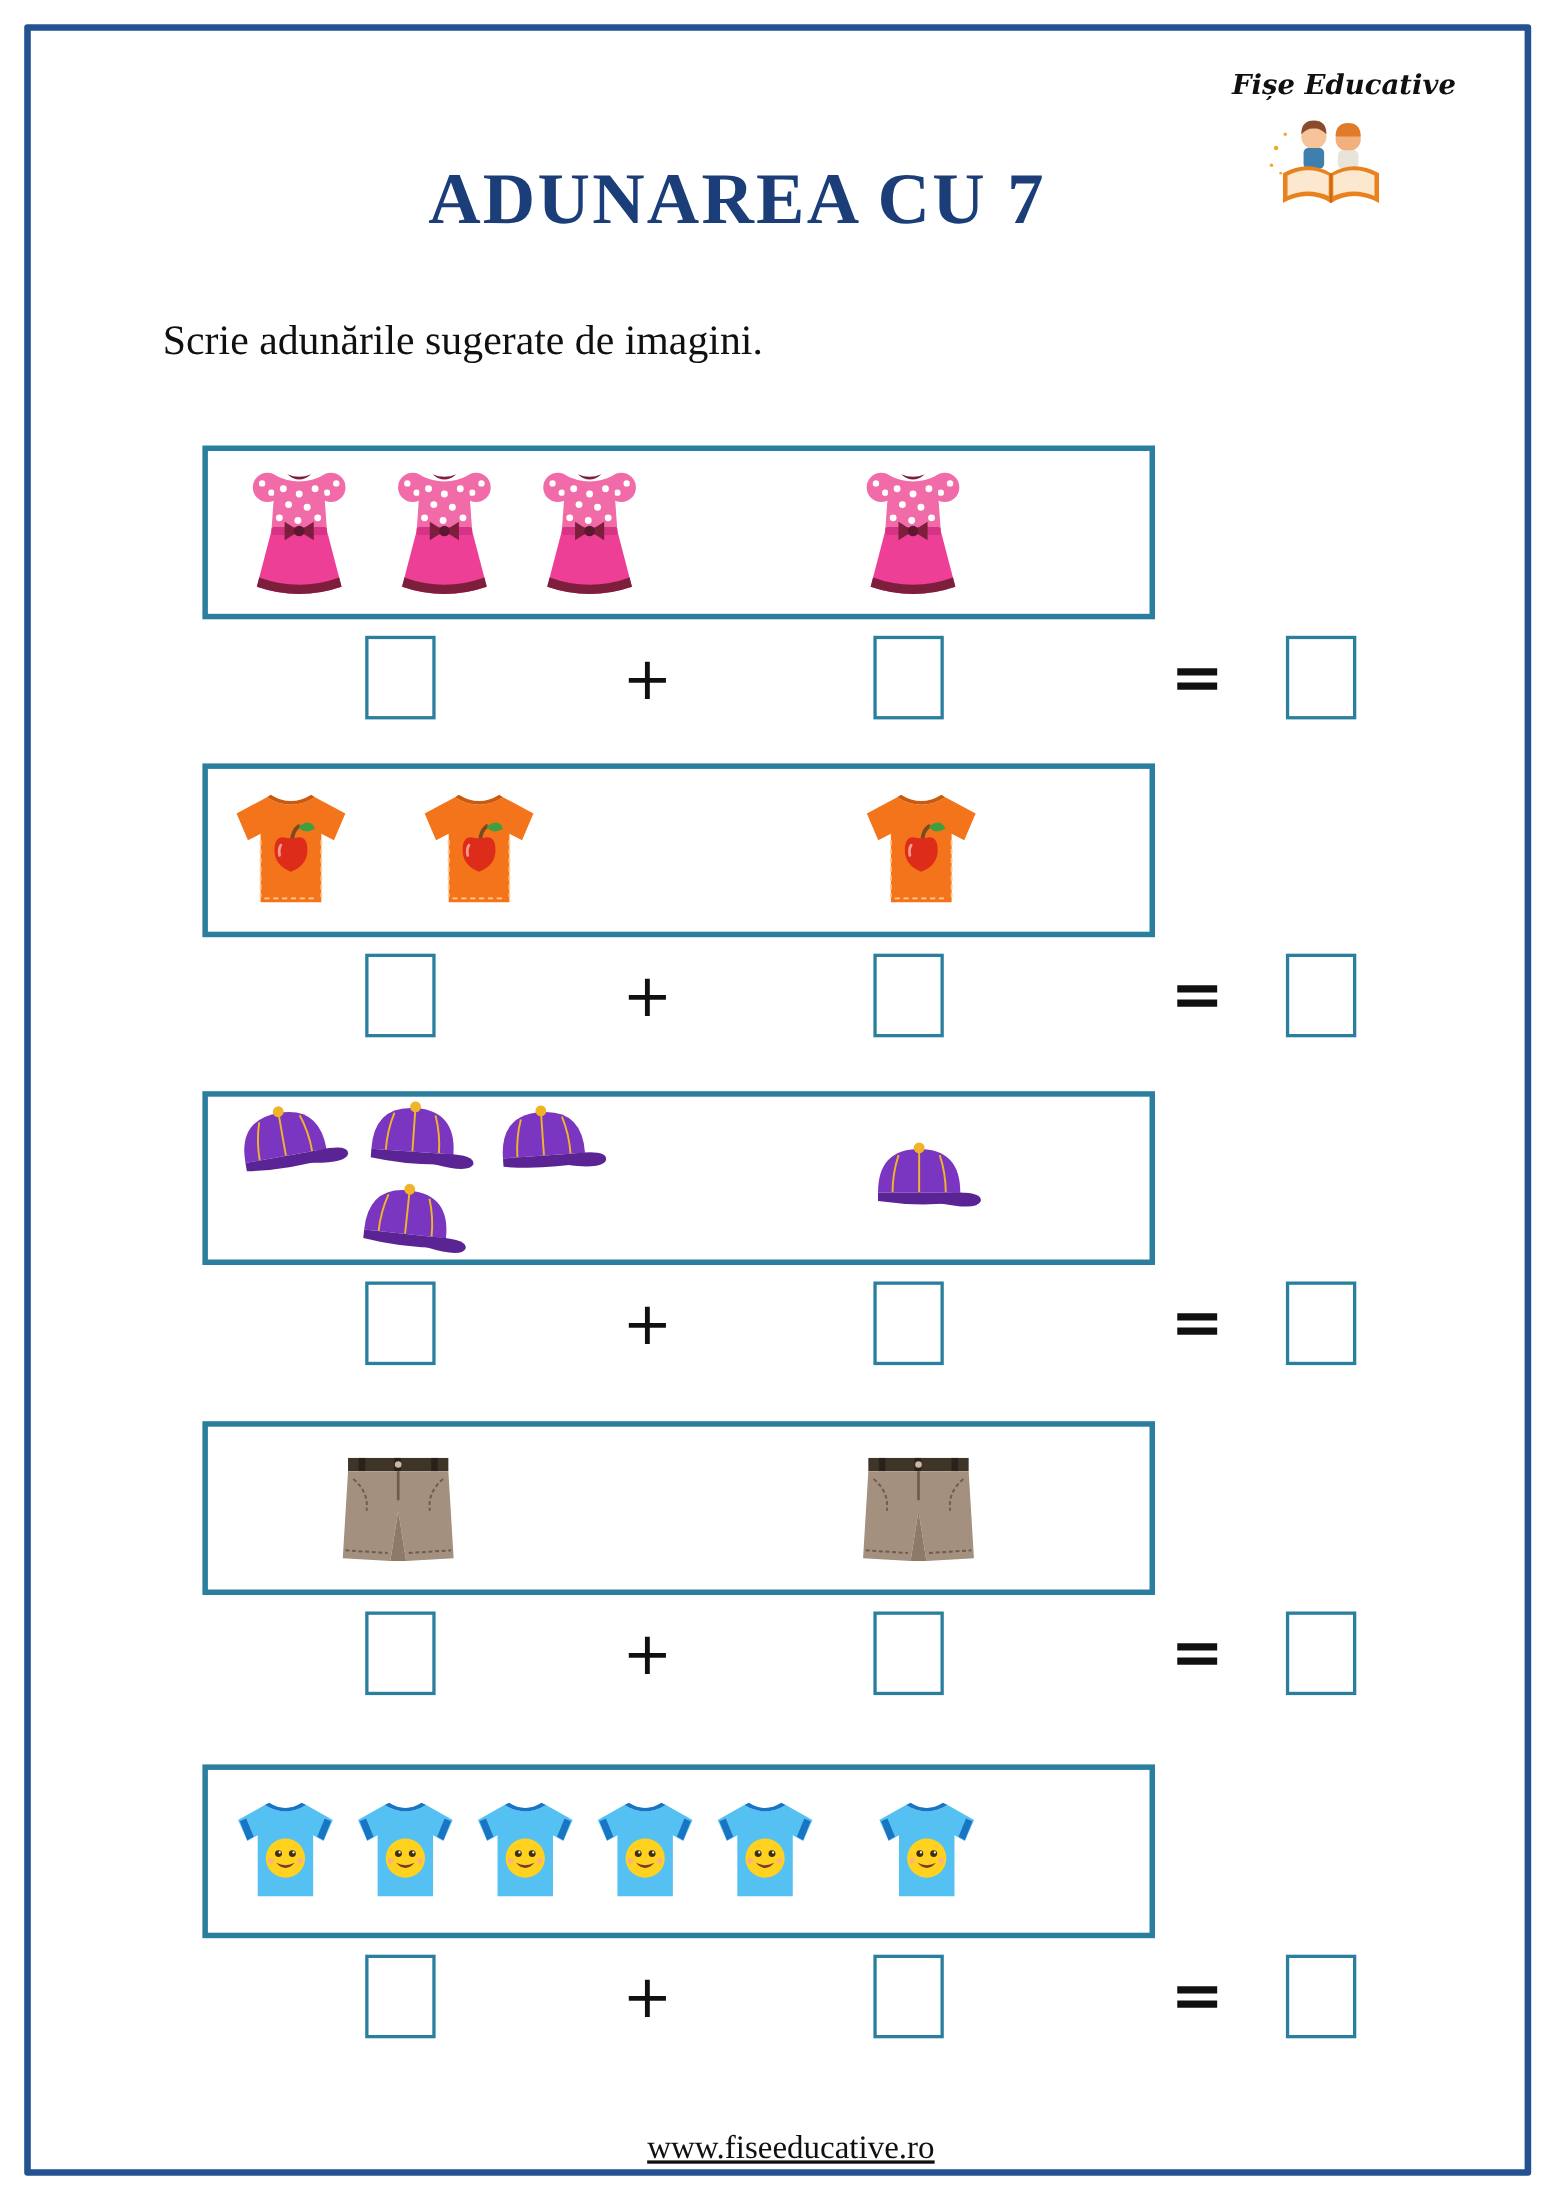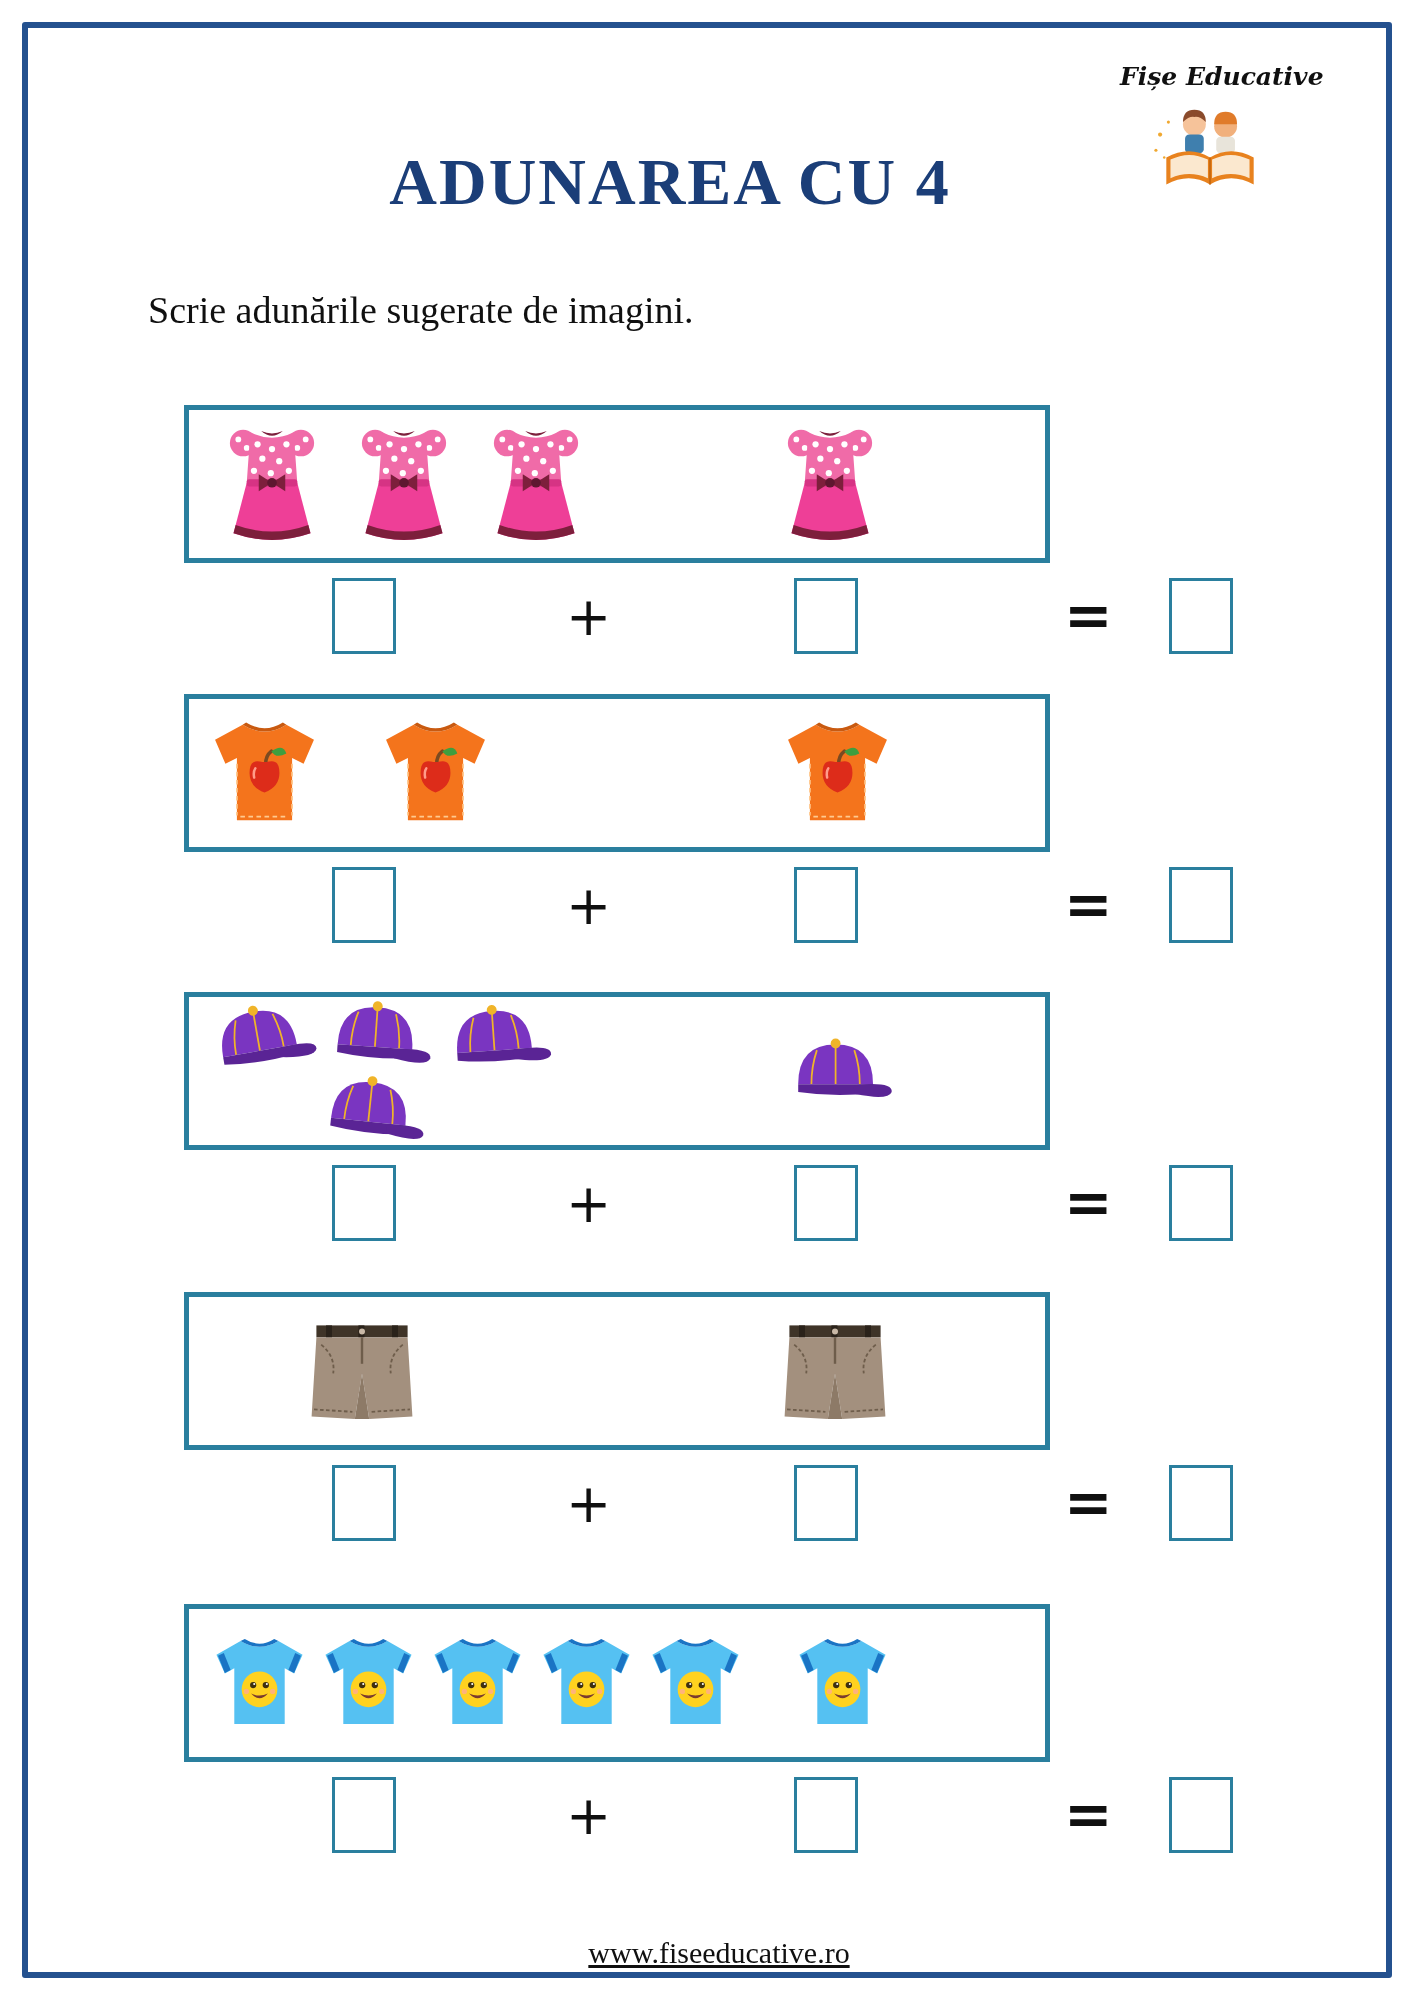--- a/index.html
+++ b/index.html
@@ -158,21 +158,21 @@
       <circle cx="57" cy="45" r="1" fill="#fff"></circle>
       <path d="M42 54 Q50 63 58 54 Q50 58 42 54 Z" fill="#7a3b2e"></path>
       <circle cx="37.5" cy="52" r="2.5" fill="#ffab91" opacity="0.8"></circle>
       <circle cx="62.5" cy="52" r="2.5" fill="#ffab91" opacity="0.8"></circle>
     </symbol>
   </defs>
 </svg>
 
 <div class="frame"></div>
 
-<h1 class="title">ADUNAREA CU 4</h1>
+<h1 class="title">ADUNAREA CU 7</h1>
 
 <div class="logo">
   <div class="logo-text">Fișe Educative</div>
   <div class="logo-art">
     <svg width="132" height="104" viewBox="0 0 120 100">
       <g fill="#f0a830">
         <circle cx="12" cy="40" r="2"></circle>
           <circle cx="20" cy="28" r="1.5"></circle>
           <circle cx="8" cy="55" r="1.5"></circle>
           <circle cx="16" cy="62" r="1.2"></circle>

